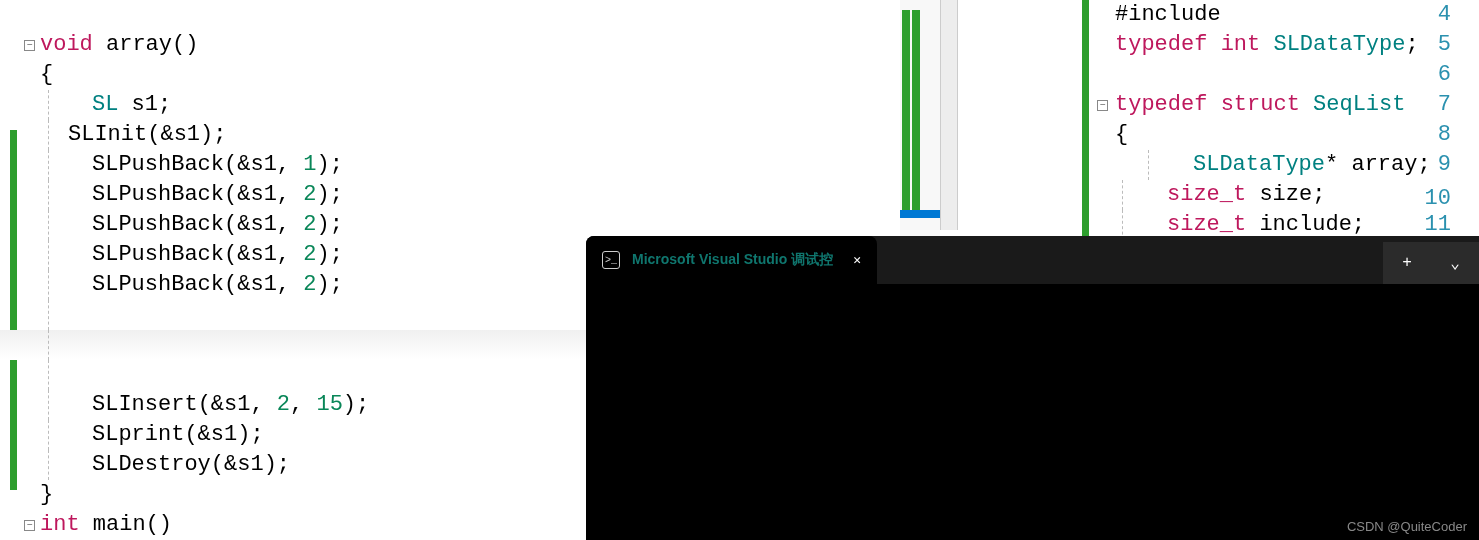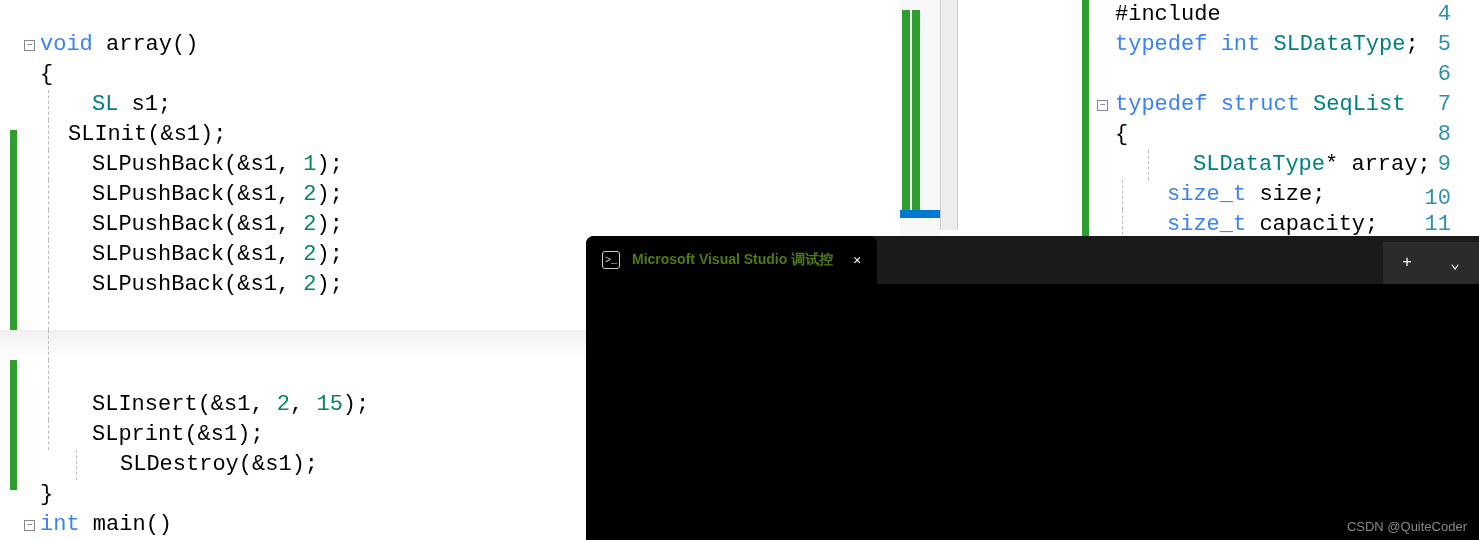--- a/index.html
+++ b/index.html
@@ -58,21 +58,21 @@
       color: #666;
       cursor: pointer;
     }
     .guide-line {
       border-left: 1px dashed #bbb;
       position: absolute;
       width: 1px;
       top: 0;
       bottom: 0;
     }
-    .kw-blue { color: #3b82f6; }
+    .kw-blue { color: #be185d; }
     .kw-black { color: #000000; }
     .kw-num { color: #098658; }
     .kw-red { color: #a31515; }
     .kw-teal { color: #008080; }
     
     .minimap {
       position: absolute;
       left: 900px;
       top: 0;
       width: 40px;
@@ -157,21 +157,21 @@
       height: 18px;
       border: 1.5px solid #ccc;
       border-radius: 3px;
       display: flex;
       align-items: center;
       justify-content: center;
       font-size: 10px;
       color: #ccc;
     }
     .terminal-title {
-      color: #4d7c0f;
+      color: #0f766e;
       font-family: "Segoe UI", sans-serif;
       font-size: 14px;
       font-weight: 600;
     }
     .terminal-close {
       color: #ffffff;
       font-size: 13px;
       cursor: pointer;
       margin-left: 8px;
     }
@@ -243,21 +243,21 @@
       <div class="code-line" style="position: absolute; top: 150px; left: 0px; width: 100%; padding-left: 92px;"><div class="guide-line" style="left: 48px;"></div><span class="kw-black">SLPushBack</span><span class="kw-black">(&amp;</span><span class="kw-black">s1</span><span class="kw-black">, </span><span class="kw-num">1</span><span class="kw-black">);</span></div>
       <div class="code-line" style="position: absolute; top: 180px; left: 0px; width: 100%; padding-left: 92px;"><div class="guide-line" style="left: 48px;"></div><span class="kw-black">SLPushBack</span><span class="kw-black">(&amp;</span><span class="kw-black">s1</span><span class="kw-black">, </span><span class="kw-num">2</span><span class="kw-black">);</span></div>
       <div class="code-line" style="position: absolute; top: 210px; left: 0px; width: 100%; padding-left: 92px;"><div class="guide-line" style="left: 48px;"></div><span class="kw-black">SLPushBack</span><span class="kw-black">(&amp;</span><span class="kw-black">s1</span><span class="kw-black">, </span><span class="kw-num">2</span><span class="kw-black">);</span></div>
       <div class="code-line" style="position: absolute; top: 240px; left: 0px; width: 100%; padding-left: 92px;"><div class="guide-line" style="left: 48px;"></div><span class="kw-black">SLPushBack</span><span class="kw-black">(&amp;</span><span class="kw-black">s1</span><span class="kw-black">, </span><span class="kw-num">2</span><span class="kw-black">);</span></div>
       <div class="code-line" style="position: absolute; top: 270px; left: 0px; width: 100%; padding-left: 92px;"><div class="guide-line" style="left: 48px;"></div><span class="kw-black">SLPushBack</span><span class="kw-black">(&amp;</span><span class="kw-black">s1</span><span class="kw-black">, </span><span class="kw-num">2</span><span class="kw-black">);</span></div>
       <div class="code-line" style="position: absolute; top: 300px; left: 0px; width: 100%; padding-left: 92px;"><div class="guide-line" style="left: 48px;"></div></div>
       <div class="code-line highlight-line" style="position: absolute; top: 330px; left: 0px; width: 100%; padding-left: 92px;"><div class="guide-line" style="left: 48px;"></div></div>
       <div class="code-line" style="position: absolute; top: 360px; left: 0px; width: 100%; padding-left: 92px;"><div class="guide-line" style="left: 48px;"></div></div>
       <div class="code-line" style="position: absolute; top: 390px; left: 0px; width: 100%; padding-left: 92px;"><div class="guide-line" style="left: 48px;"></div><span class="kw-black">SLInsert</span><span class="kw-black">(&amp;</span><span class="kw-black">s1</span><span class="kw-black">, </span><span class="kw-num">2</span><span class="kw-black">, </span><span class="kw-num">15</span><span class="kw-black">);</span></div>
       <div class="code-line" style="position: absolute; top: 420px; left: 0px; width: 100%; padding-left: 92px;"><div class="guide-line" style="left: 48px;"></div><span class="kw-black">SLprint</span><span class="kw-black">(&amp;</span><span class="kw-black">s1</span><span class="kw-black">);</span></div>
-      <div class="code-line" style="position: absolute; top: 450px; left: 0px; width: 100%; padding-left: 92px; margin-left: 28px;"><div class="guide-line" style="left: 48px;"></div><span class="kw-black">SLDestroy</span><span class="kw-black">(&amp;</span><span class="kw-black">s1</span><span class="kw-black">);</span></div>
+      <div class="code-line" style="position: absolute; top: 450px; left: 0px; width: 100%; padding-left: 92px;"><div class="guide-line" style="left: 48px;"></div><span class="kw-black">SLDestroy</span><span class="kw-black">(&amp;</span><span class="kw-black">s1</span><span class="kw-black">);</span></div>
       <div class="code-line" style="position: absolute; top: 480px; left: 0px; width: 100%; padding-left: 40px;"><span class="kw-black">}</span></div>
       <div class="code-line" style="position: absolute; top: 510px; left: 0px; width: 100%; padding-left: 40px;"><span class="collapse-marker">−</span><span class="kw-blue">int</span><span class=""> </span><span class="kw-black">main</span><span class="kw-black">()</span></div>
     </div>
 </div>
 
 <div class="minimap">
   <div class="minimap-bar minimap-bar1"></div>
   <div class="minimap-bar minimap-bar2"></div>
   <div class="minimap-highlight"></div>
 </div>
@@ -282,21 +282,21 @@
       <div class="change-bar-right" style="top: 120px; height: 30px;"></div>
       <div class="code-right" style="top: 120px; left: 155px;"><span class="kw-black">{</span></div>
       <div class="line-number" style="top: 150px;">9</div>
       <div class="change-bar-right" style="top: 150px; height: 30px;"></div>
       <div class="code-right" style="top: 150px; left: 207px; margin-left: 26px;"><div class="guide-line" style="left:-45px;"></div><span class="kw-teal">SLDataType</span><span class="kw-black">* </span><span class="kw-black">array</span><span class="kw-black">;</span></div>
       <div class="line-number" style="top: 184px;">10</div>
       <div class="change-bar-right" style="top: 180px; height: 30px;"></div>
       <div class="code-right" style="top: 180px; left: 207px;"><div class="guide-line" style="left:-45px;"></div><span class="kw-blue">size_t</span><span class=""> </span><span class="kw-black">size</span><span class="kw-black">;</span></div>
       <div class="line-number" style="top: 210px;">11</div>
       <div class="change-bar-right" style="top: 210px; height: 30px;"></div>
-      <div class="code-right" style="top: 210px; left: 207px;"><div class="guide-line" style="left:-45px;"></div><span class="kw-blue">size_t</span><span class=""> </span><span class="kw-black">capacity</span><span class="kw-black">;</span></div>
+      <div class="code-right" style="top: 210px; left: 207px;"><div class="guide-line" style="left:-45px;"></div><span class="kw-blue">size_t</span><span class=""> </span><span class="kw-black">include</span><span class="kw-black">;</span></div>
     </div>
 </div>
 
 <div class="terminal-window">
   <div class="terminal-titlebar">
     <div class="terminal-tab">
       <div class="terminal-icon">&gt;_</div>
       <span class="terminal-title">Microsoft Visual Studio 调试控</span>
       <span class="terminal-close">✕</span>
     </div>

